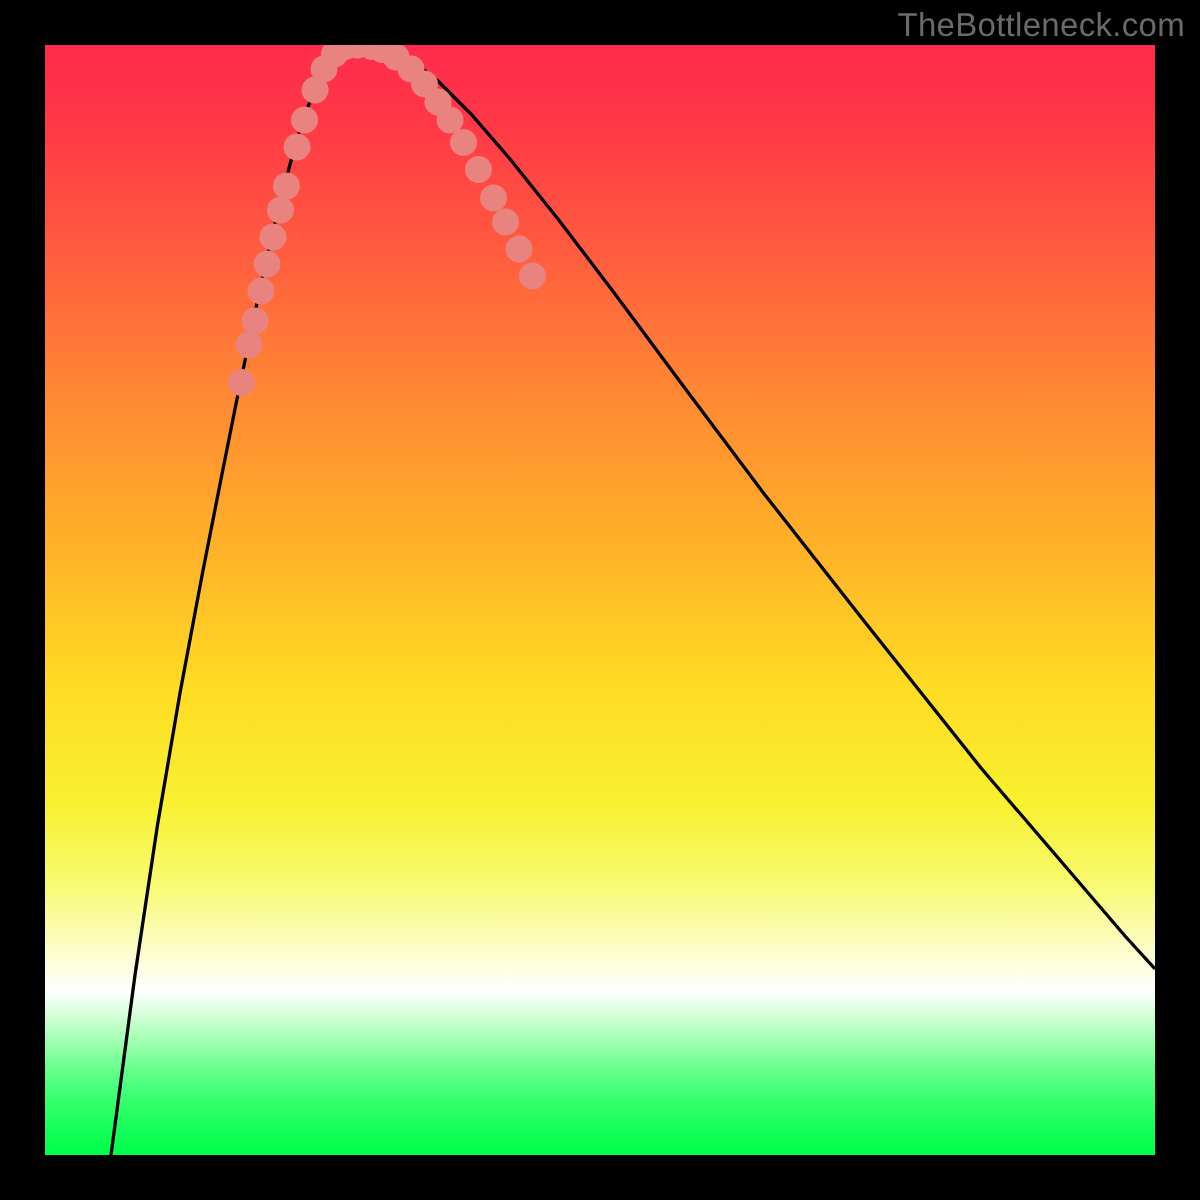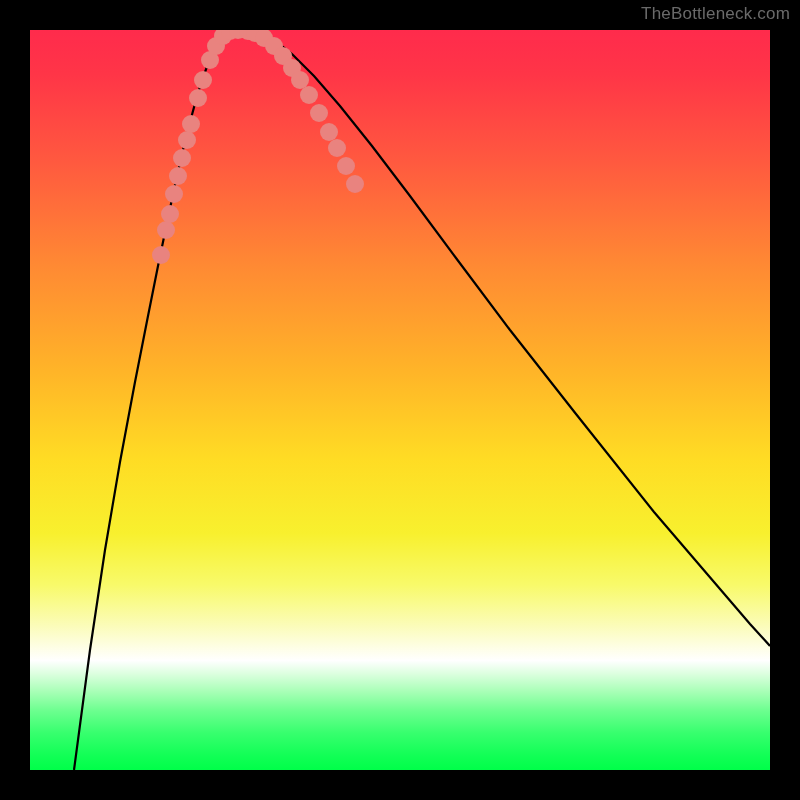--- a/index.html
+++ b/index.html
@@ -64,21 +64,21 @@
   }
   .marker {
     fill: #e9837f;
     stroke: none;
   }
   .watermark {
     position: absolute;
     top: 4px;
     right: 10px;
     color: #6a6a6a;
-    font-size: 17px;
+    font-size: 22px;
     letter-spacing: 0.2px;
     font-weight: 500;
     user-select: none;
   }
 </style>
 </head>
 <body>
 
 <div class="frame">
 

